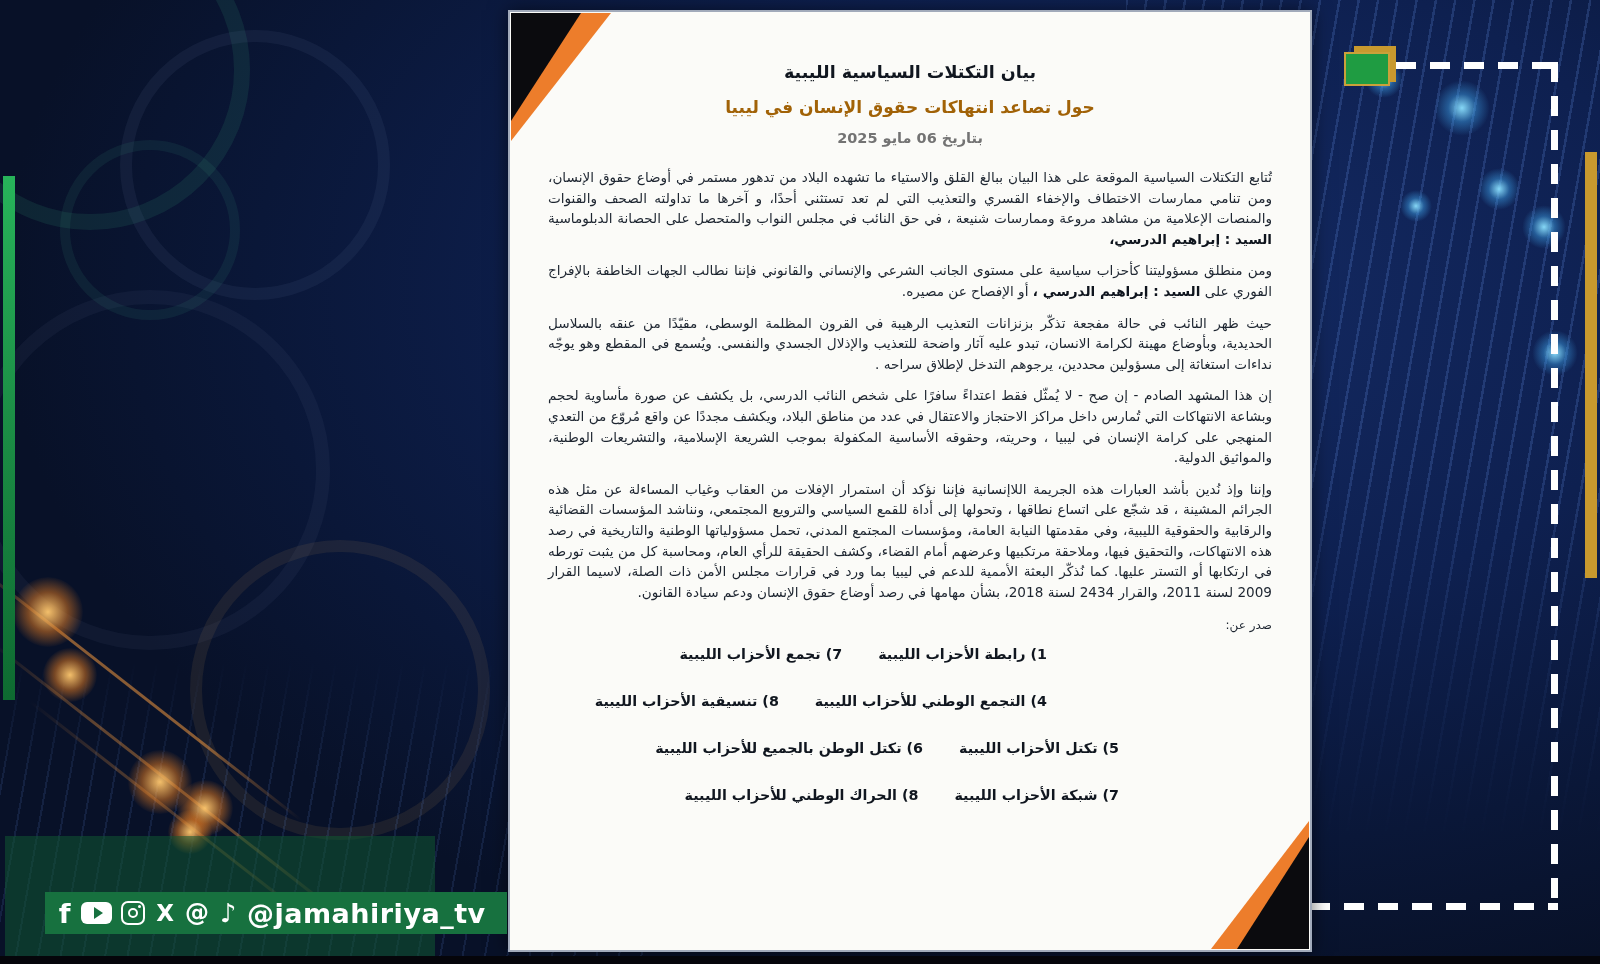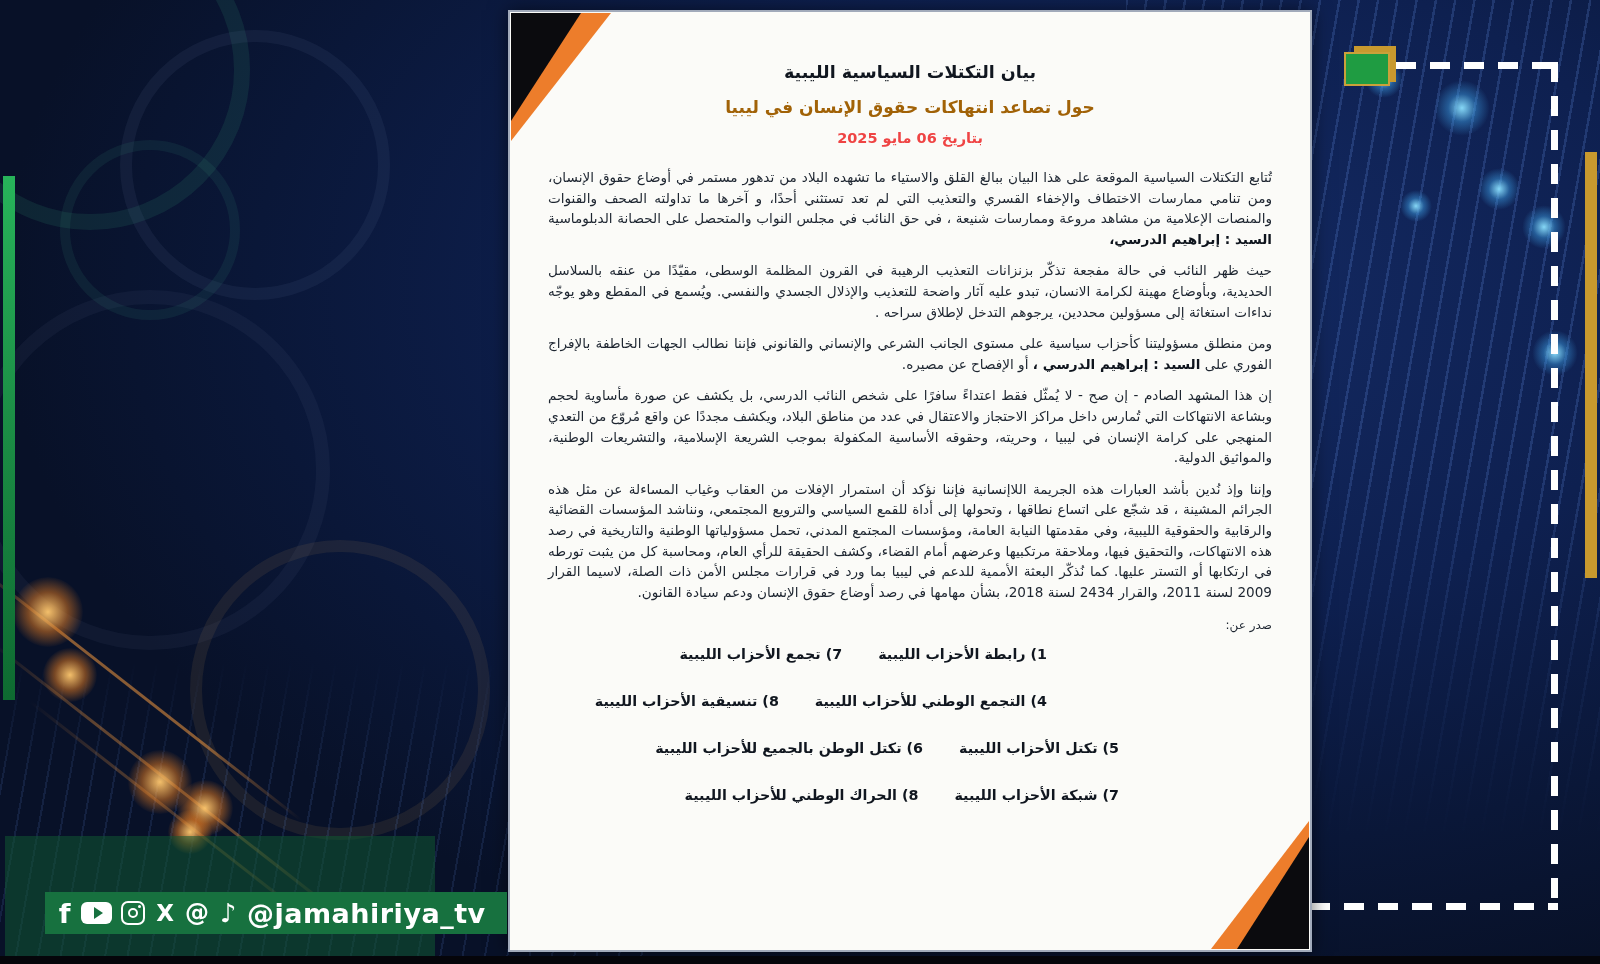--- a/index.html
+++ b/index.html
@@ -54,21 +54,21 @@
     background:#fbfbf8;border:2px solid rgba(145,155,175,.85);
     box-shadow:0 0 18px rgba(0,0,0,.55);z-index:10;overflow:hidden;
     padding:50px 38px 4px;direction:rtl;color:#1d2530;margin-left:43px;}
   .corner{position:absolute;pointer-events:none;}
   .c-tl-orange{left:1px;top:1px;width:100px;height:128px;background:#ed7d2b;clip-path:polygon(0 0,100% 0,0 100%);}
   .c-tl-black{left:1px;top:1px;width:70px;height:108px;background:#0b0b0e;clip-path:polygon(0 0,100% 0,0 100%);}
   .c-br-orange{right:1px;bottom:1px;width:98px;height:128px;background:#ed7d2b;clip-path:polygon(100% 0,100% 100%,0 100%);}
   .c-br-black{right:1px;bottom:1px;width:72px;height:112px;background:#0b0b0e;clip-path:polygon(100% 0,100% 100%,0 100%);}
   .t1{font-size:17.5px;font-weight:800;text-align:center;margin:0 0 15px;color:#10161f;}
   .t2{font-size:17px;font-weight:700;text-align:center;margin:0 0 13px;color:#a16207;}
-  .tdate{font-size:14.5px;font-weight:700;text-align:center;margin:0 0 21px;color:#ef4444;}
+  .tdate{font-size:14.5px;font-weight:700;text-align:center;margin:0 0 21px;color:#737373;}
   .para{font-size:13.6px;line-height:20.6px;text-align:justify;margin:0 0 11px;}
   .para.bold{font-weight:700;color:#11182233;color:#111822;}
   .para .b{font-weight:800;color:#0e141d;}
   .issued{font-size:12px;font-weight:400;margin:16px 0 12px;}
   .sig-row{display:flex;direction:rtl;gap:36px;margin:0 225px 27px 0;line-height:20px;}
   .sig-row.shifted{margin-right:153px;}
   .sig-item{font-size:14.3px;font-weight:800;white-space:nowrap;color:#10161f;min-width:150px;}
   
   .social-panel{position:absolute;left:5px;top:836px;width:430px;height:122px;
     background:rgba(17,88,49,.55);z-index:20;}
@@ -143,22 +143,22 @@
     <div class="corner c-tl-black"></div>
     <div class="corner c-br-orange"></div>
     <div class="corner c-br-black"></div>
 
     <div class="t1">بيان التكتلات السياسية الليبية</div>
     <div class="t2">حول تصاعد انتهاكات حقوق الإنسان في ليبيا</div>
     <div class="tdate">بتاريخ 06 مايو 2025</div>
 
     <div>
         <p class="para"><span>تُتابع التكتلات السياسية الموقعة على هذا البيان ببالغ القلق والاستياء ما تشهده البلاد من تدهور مستمر في أوضاع حقوق الإنسان، ومن تنامي ممارسات الاختطاف والإخفاء القسري والتعذيب التي لم تعد تستثني أحدًا، و آخرها ما تداولته الصحف والقنوات والمنصات الإعلامية  من مشاهد مروعة وممارسات شنيعة ، في حق النائب في مجلس النواب والمتحصل على الحصانة الدبلوماسية </span><span class="b">السيد : إبراهيم الدرسي،</span></p>
+        <p class="para"><span>ومن منطلق مسؤوليتنا كأحزاب سياسية على مستوى الجانب الشرعي والإنساني والقانوني فإننا نطالب الجهات الخاطفة بالإفراج الفوري على </span><span class="b">السيد :  إبراهيم الدرسي ،</span><span> أو الإفصاح عن مصيره.</span></p>
         <p class="para"><span>حيث ظهر النائب في حالة مفجعة تذكّر بزنزانات التعذيب الرهيبة في القرون المظلمة الوسطى، مقيّدًا من عنقه بالسلاسل الحديدية، وبأوضاع مهينة لكرامة الانسان، تبدو عليه آثار واضحة للتعذيب والإذلال الجسدي والنفسي. ويُسمع في المقطع وهو يوجّه نداءات استغاثة إلى مسؤولين محددين، يرجوهم التدخل لإطلاق سراحه .</span></p>
-        <p class="para"><span>ومن منطلق مسؤوليتنا كأحزاب سياسية على مستوى الجانب الشرعي والإنساني والقانوني فإننا نطالب الجهات الخاطفة بالإفراج الفوري على </span><span class="b">السيد :  إبراهيم الدرسي ،</span><span> أو الإفصاح عن مصيره.</span></p>
         <p class="para"><span>إن هذا المشهد الصادم - إن صح - لا يُمثّل فقط اعتداءً سافرًا على شخص النائب الدرسي، بل يكشف عن صورة مأساوية لحجم وبشاعة الانتهاكات التي تُمارس داخل مراكز الاحتجاز والاعتقال في عدد من مناطق البلاد، ويكشف مجددًا عن واقع مُروّع من التعدي المنهجي على كرامة الإنسان في ليبيا ، وحريته، وحقوقه الأساسية المكفولة بموجب الشريعة الإسلامية، والتشريعات الوطنية، والمواثيق الدولية.</span></p>
         <p class="para"><span>وإننا وإذ نُدين بأشد العبارات هذه الجريمة اللاإنسانية فإننا نؤكد أن استمرار الإفلات من العقاب وغياب المساءلة عن مثل هذه الجرائم المشينة ، قد شجّع على اتساع نطاقها ، وتحولها إلى أداة للقمع السياسي والترويع المجتمعي، ونناشد المؤسسات القضائية والرقابية والحقوقية الليبية، وفي مقدمتها النيابة العامة، ومؤسسات المجتمع المدني، تحمل مسؤولياتها الوطنية والتاريخية في رصد هذه الانتهاكات، والتحقيق فيها، وملاحقة مرتكبيها وعرضهم أمام القضاء، وكشف الحقيقة للرأي العام، ومحاسبة كل من يثبت تورطه في ارتكابها أو التستر عليها. كما نُذكّر البعثة الأممية للدعم في ليبيا بما ورد في قرارات مجلس الأمن ذات الصلة، لاسيما القرار 2009 لسنة 2011، والقرار 2434 لسنة 2018، بشأن مهامها في رصد أوضاع حقوق الإنسان ودعم سيادة القانون.</span></p>
       </div>
 
     <div class="issued">صدر عن:</div>
     <div>
         <div class="sig-row">
           <div class="sig-item">1)  رابطة الأحزاب الليبية</div>
           <div class="sig-item">7)  تجمع الأحزاب الليبية</div>
         </div>

